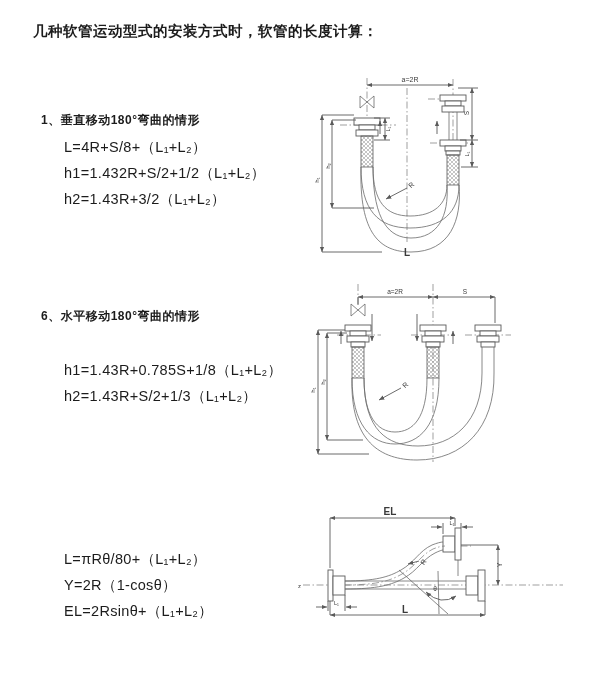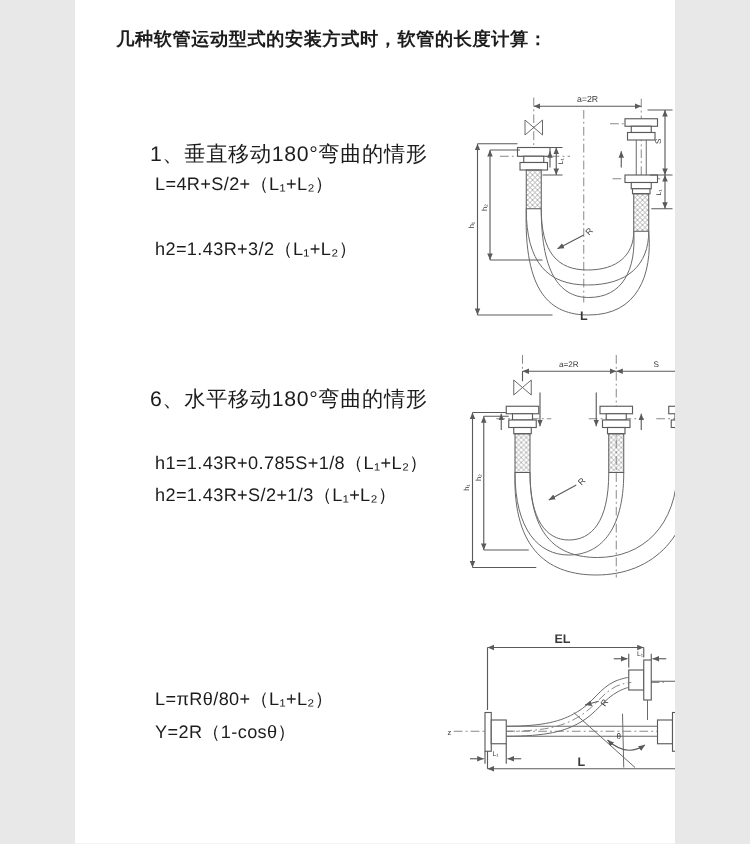--- a/index.html
+++ b/index.html
@@ -1,39 +1,40 @@
 <!DOCTYPE html>
 <html><head>
 <meta charset="utf-8">
 <style>
   html,body{margin:0;padding:0;background:#e8e8e8;}
   .page{
-    position:relative;width:480px;height:675px;background:#ffffff;
+    position:relative;width:600px;height:675px;background:#ffffff;
     font-family:"Liberation Sans","DejaVu Sans",sans-serif;color:#1c1c1c;
     overflow:hidden;margin:0 auto;
   }
   .title{position:absolute;left:33px;top:22px;font-size:14.5px;font-weight:bold;letter-spacing:.5px;white-space:nowrap;}
-  .heading{position:absolute;left:60px;font-size:17px;font-weight:normal;letter-spacing:.5px;white-space:nowrap;}
+  .heading{position:absolute;left:41px;font-size:12px;font-weight:bold;letter-spacing:.5px;white-space:nowrap;}
   .formula{position:absolute;left:64px;font-size:14.5px;font-weight:400;letter-spacing:.3px;white-space:nowrap;}
   svg{position:absolute;overflow:visible;}
   svg text{font-family:"Liberation Sans","DejaVu Sans",sans-serif;fill:#3a3a3a;}
   .dl{stroke:#5a5a5a;stroke-width:.9;fill:none;}
   .thin{stroke:#6a6a6a;stroke-width:.8;fill:none;}
   .cl{stroke:#777;stroke-width:.7;fill:none;stroke-dasharray:7 2.5 1.5 2.5;}
   .fit{stroke:#5a5a5a;stroke-width:.9;fill:#fff;}
 </style>
 </head>
 <body>
 
 <div class="page">
 
   <div class="title">几种软管运动型式的安装方式时，软管的长度计算：</div>
 
   <div class="heading" style="top:112px">1、垂直移动180°弯曲的情形</div>
-  <div class="formula" style="top:138px">L=4R+S/2+（L₁+L₂）</div>
+  <div class="formula" style="top:138px">L=4R+S/8+（L₁+L₂）</div>
+  <div class="formula" style="top:164px">h1=1.432R+S/2+1/2（L₁+L₂）</div>
   <div class="formula" style="top:190px">h2=1.43R+3/2（L₁+L₂）</div>
 
   <svg style="left:310px;top:68px" width="285" height="200" viewBox="0 0 285 200">
     <defs>
       <marker id="a1" viewBox="0 0 10 10" refX="9" refY="5" markerWidth="6.5" markerHeight="6.5" orient="auto-start-reverse">
         <path d="M0,1.2 L9,5 L0,8.8 z" fill="#5a5a5a"></path>
       </marker>
       <pattern id="braid1" width="4" height="4" patternUnits="userSpaceOnUse">
         <path d="M0,0 L4,4 M4,0 L0,4" stroke="#8a8a8a" stroke-width="0.5"></path>
       </pattern>
@@ -198,20 +199,21 @@
     </g>
 
     <g>
       <path class="dl" d="M96,110 L74,122" marker-end="url(#a2)"></path>
       <text font-size="7" transform="rotate(-45 101 107)" x="98" y="109">R</text>
     </g>
   </svg>
 
   <div class="formula" style="top:550px">L=πRθ/80+（L₁+L₂）</div>
   <div class="formula" style="top:576px">Y=2R（1-cosθ）</div>
+  <div class="formula" style="top:602px">EL=2Rsinθ+（L₁+L₂）</div>
 
   <svg style="left:295px;top:498px" width="300" height="150" viewBox="0 0 300 150">
     <defs>
       <marker id="a3" viewBox="0 0 10 10" refX="9" refY="5" markerWidth="6.5" markerHeight="6.5" orient="auto-start-reverse">
         <path d="M0,1.2 L9,5 L0,8.8 z" fill="#5a5a5a"></path>
       </marker>
     </defs>
 
     <path class="cl" d="M8,87 H268"></path>
     <text x="3" y="90" font-size="6">z</text>

